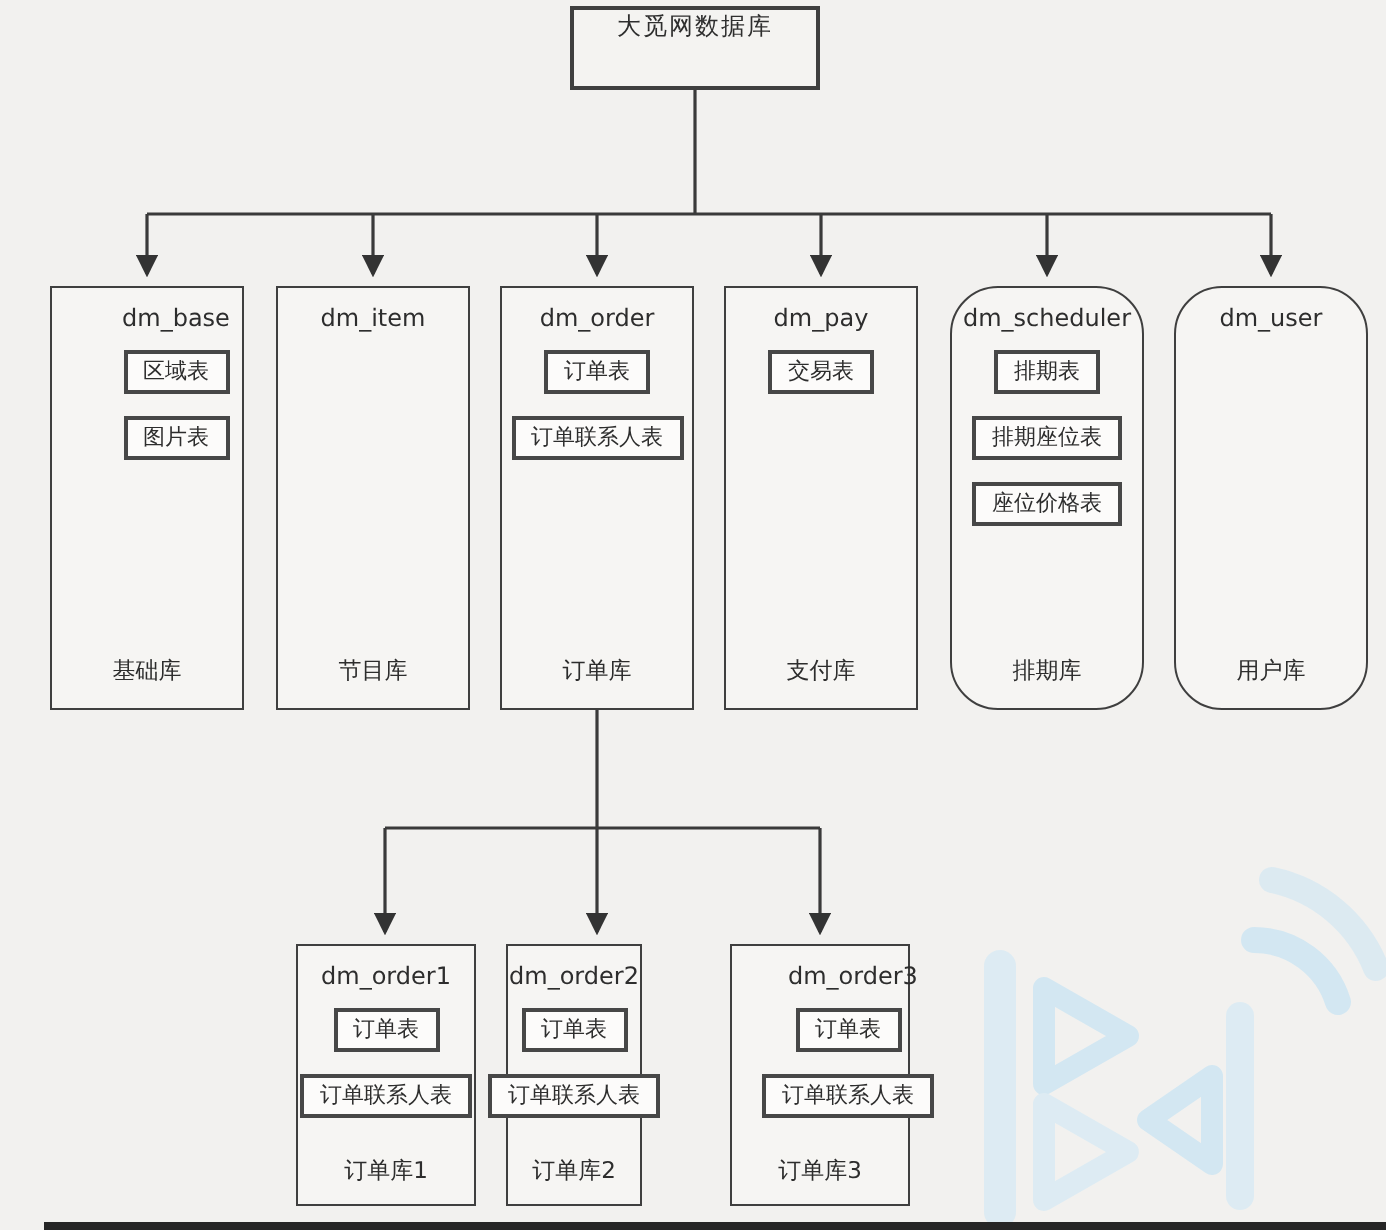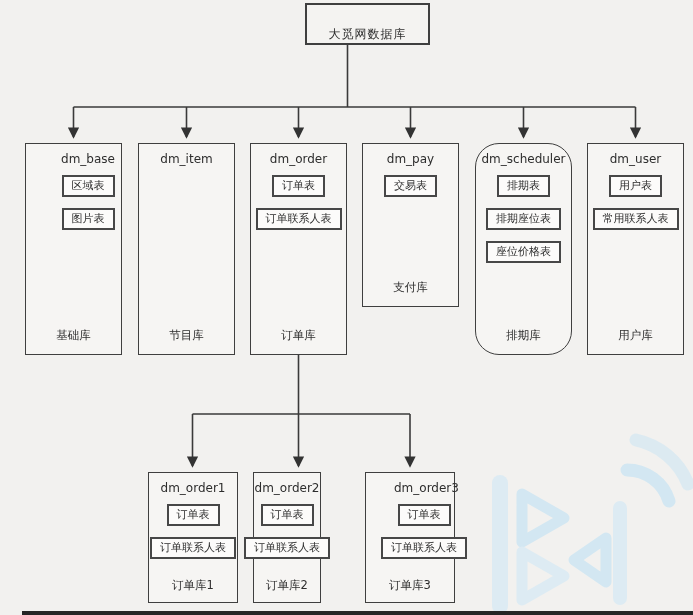--- a/index.html
+++ b/index.html
@@ -7,22 +7,22 @@
     position:relative; width:693px; height:615px;
     background:#f2f1ef; overflow:hidden;
     font-family:"DejaVu Sans", sans-serif; color:#2e2e2e;
   }
   svg.layer { position:absolute; left:0; top:0; width:693px; height:615px; }
   .node {
     position:absolute; box-sizing:border-box;
     border:1.5px solid #3f3f3f; background:#f6f5f3;
   }
   .root-box {
-    display:flex; align-items:flex-end; justify-content:center;
-    font-size:12px; letter-spacing:1px; border-width:2px; background:#f4f3f1;margin-left:20px;
+    display:flex; align-items:flex-start; justify-content:center;
+    font-size:12px; letter-spacing:1px; border-width:2px; background:#f4f3f1;
   }
   .db-title {
     text-align:center; padding-top:8px; font-size:12px; color:#2d2d2d;
   }
   .tables {
     display:flex; flex-direction:column; align-items:center;
     gap:11px; margin-top:9px;text-align:right;
   }
   .tbl {
     border:2px solid #474747; background:#fcfbfa;
@@ -98,44 +98,40 @@
 
   <div class="node" style="left:250px; top:143px; width:97px; height:212px;">
     <div class="db-title">dm_order</div>
     <div class="tables">
       <div class="tbl">订单表</div>
       <div class="tbl">订单联系人表</div>
     </div>
     <div class="db-footer">订单库</div>
   </div>
 
-  <div class="node" style="left:362px; top:143px; width:97px; height:164px;">
+  <div class="node" style="left:362px; top:143px; width:97px; height:212px;">
     <div class="db-title">dm_pay</div>
     <div class="tables">
       <div class="tbl">交易表</div>
     </div>
     <div class="db-footer">支付库</div>
   </div>
 
   <div class="node" style="left:475px; top:143px; width:97px; height:212px;border-radius:24px;">
     <div class="db-title">dm_scheduler</div>
     <div class="tables">
       <div class="tbl">排期表</div>
       <div class="tbl">排期座位表</div>
       <div class="tbl">座位价格表</div>
     </div>
     <div class="db-footer">排期库</div>
   </div>
 
-  <div class="node" style="left:587px; top:143px; width:97px; height:212px;">
+  <div class="node" style="left:587px; top:143px; width:97px; height:212px;border-radius:24px;">
     <div class="db-title">dm_user</div>
-    <div class="tables">
-      <div class="tbl">用户表</div>
-      <div class="tbl">常用联系人表</div>
-    </div>
     <div class="db-footer">用户库</div>
   </div>
 
   <div class="node shard" style="left:148px; top:472px; width:90px; height:131px;">
     <div class="db-title">dm_order1</div>
     <div class="tables">
       <div class="tbl">订单表</div>
       <div class="tbl">订单联系人表</div>
     </div>
     <div class="db-footer">订单库1</div>

